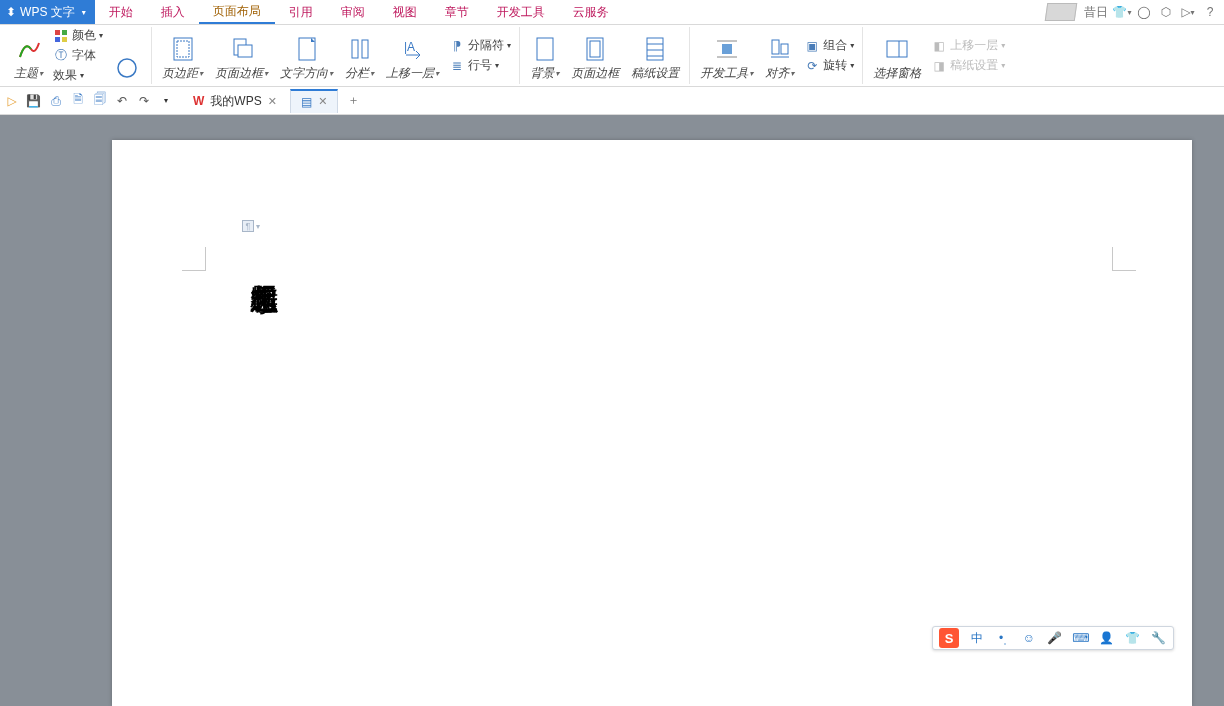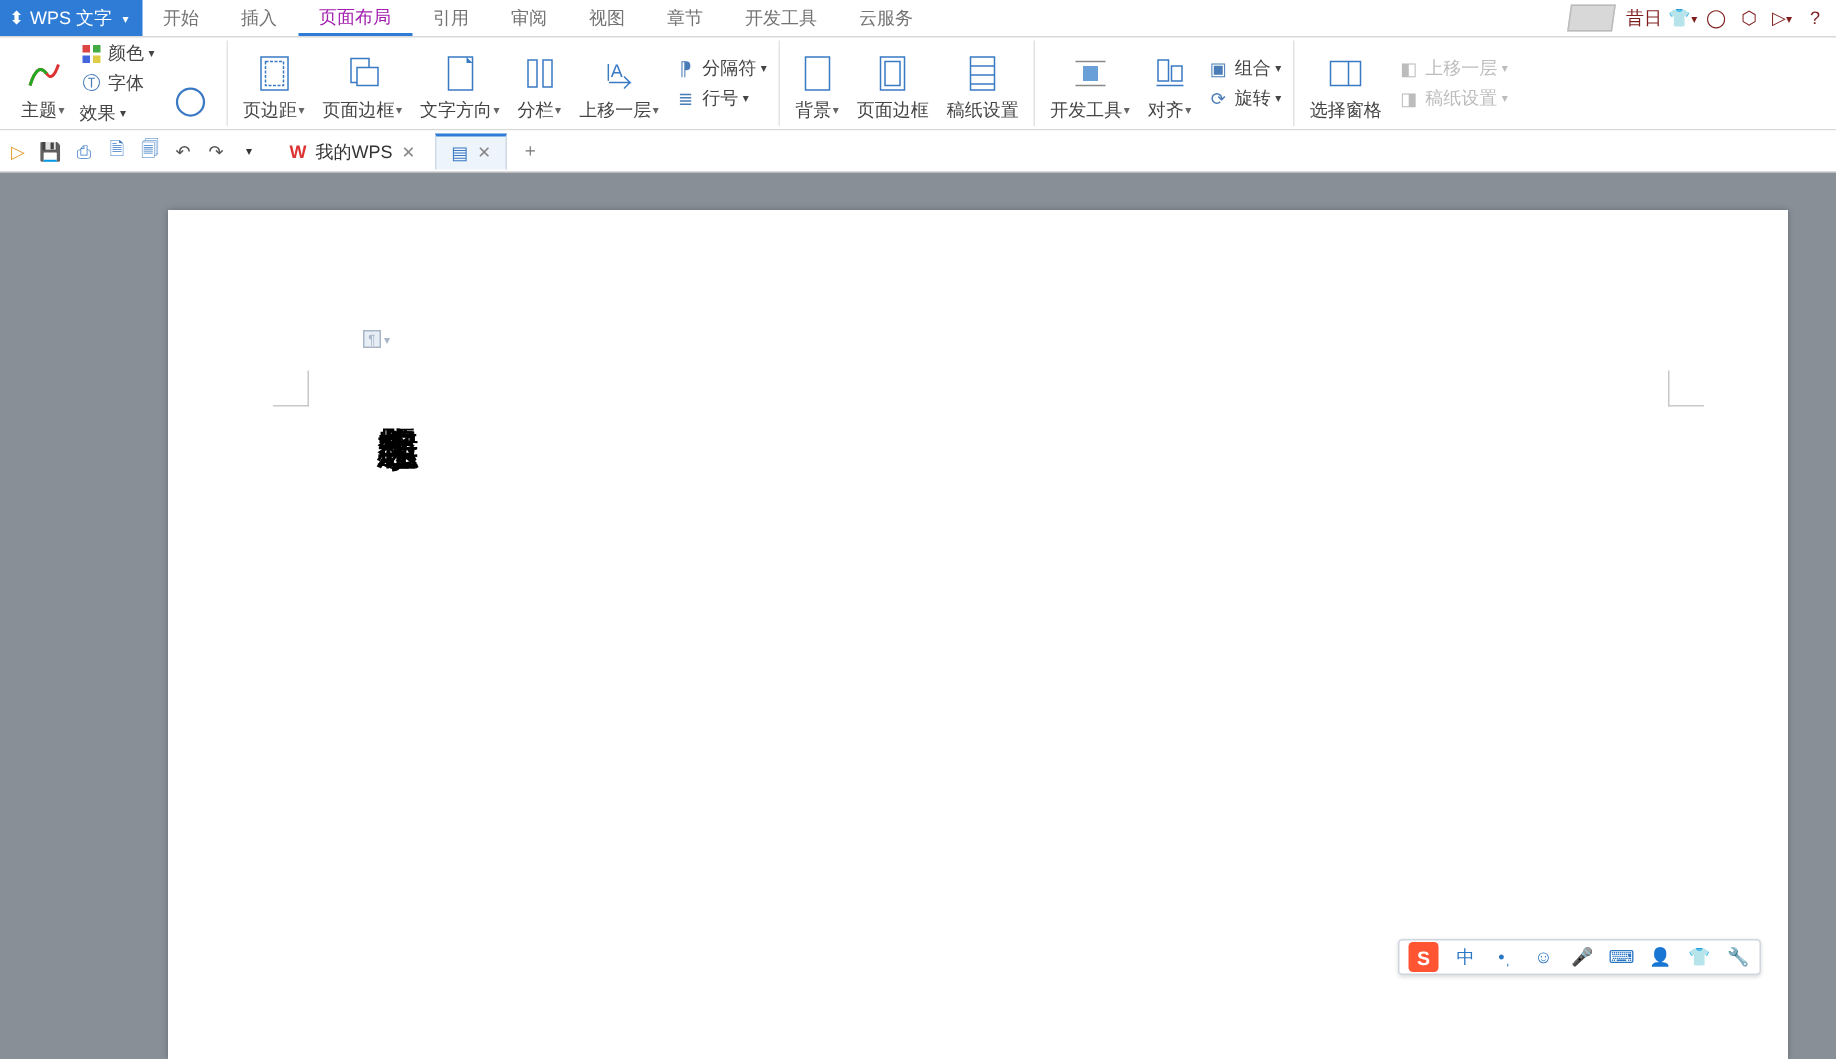--- a/index.html
+++ b/index.html
@@ -3,34 +3,34 @@
 <meta charset="utf-8">
 <style>
 * { margin:0; padding:0; box-sizing:border-box; font-family:"Microsoft YaHei","微软雅黑",sans-serif; }
 body { width:1224px; height:706px; overflow:hidden; background:#fff; font-size:12px; color:#333; }
 
 
 .titlebar { height:25px; background:#fff; display:flex; align-items:stretch; border-bottom:1px solid #d9d9d9; }
 .app-brand { background:#2f7cd6; color:#fff; display:flex; align-items:center; padding:0 6px; gap:4px; }
 .app-brand .dd { width:10px; text-align:center; }
 .menu-row { display:flex; align-items:center; }
-.menu-item { padding:0 14px; height:100%; display:flex; align-items:center; color:#737373; cursor:default; }
-.menu-item.active { color:#a21caf; border-bottom:2px solid #2f7cd6; }
-.title-right { margin-left:auto; display:flex; align-items:center; gap:6px; padding-right:6px; color:#7f1d1d; }
+.menu-item { padding:0 14px; height:100%; display:flex; align-items:center; color:#be185d; cursor:default; }
+.menu-item.active { color:#a16207; border-bottom:2px solid #2f7cd6; }
+.title-right { margin-left:auto; display:flex; align-items:center; gap:6px; padding-right:6px; color:#737373; }
 .title-right .ico { width:16px; height:16px; display:flex; align-items:center; justify-content:center; }
 .user-thumb { width:30px; height:18px; background:#d8d8d8; transform:skewX(-8deg); border:1px solid #bbb; margin-right:2px; }
 
 
 .ribbon { height:62px; border-bottom:1px solid #d9d9d9; display:flex; align-items:stretch; padding:2px 4px; }
 .rgroup { display:flex; align-items:center; padding:0 6px; gap:4px; border-right:1px solid #e4e4e4; }
 .rgroup:last-child { border-right:none; }
 .rbtn { display:flex; flex-direction:column; align-items:center; justify-content:flex-end; height:56px; min-width:34px; padding:2px 4px; gap:2px; }
 .rbtn .ic { width:20px; height:20px; display:flex; align-items:center; justify-content:center; color:#4a7db8; }
 .rbtn .ic.big { width:28px; height:28px; }
-.rbtn .lab { font-size:12px; color:#444; white-space:nowrap; display:flex; align-items:center; gap:1px; }
+.rbtn .lab { font-size:12px; color:#444; white-space:nowrap; display:flex; align-items:center; gap:1px;font-style:italic; }
 .rbtn .lab .car { font-size:8px; color:#666; }
 .stackcol { display:flex; flex-direction:column; gap:2px; }
 .smallbtn { display:flex; align-items:center; height:18px; gap:3px; padding:0 2px; color:#444; }
 .smallbtn .ic { width:16px; height:16px; display:flex; align-items:center; justify-content:center; color:#4a7db8; }
 .smallbtn.dis { color:#bcbcbc; }
 .smallbtn.dis .ic { color:#bcbcbc; }
 
 
 .tabrow { height:28px; background:#fff; border-bottom:1px solid #d9d9d9; display:flex; align-items:center; padding-left:4px; gap:2px; }
 .qa { display:flex; align-items:center; gap:6px; padding-right:6px; }

